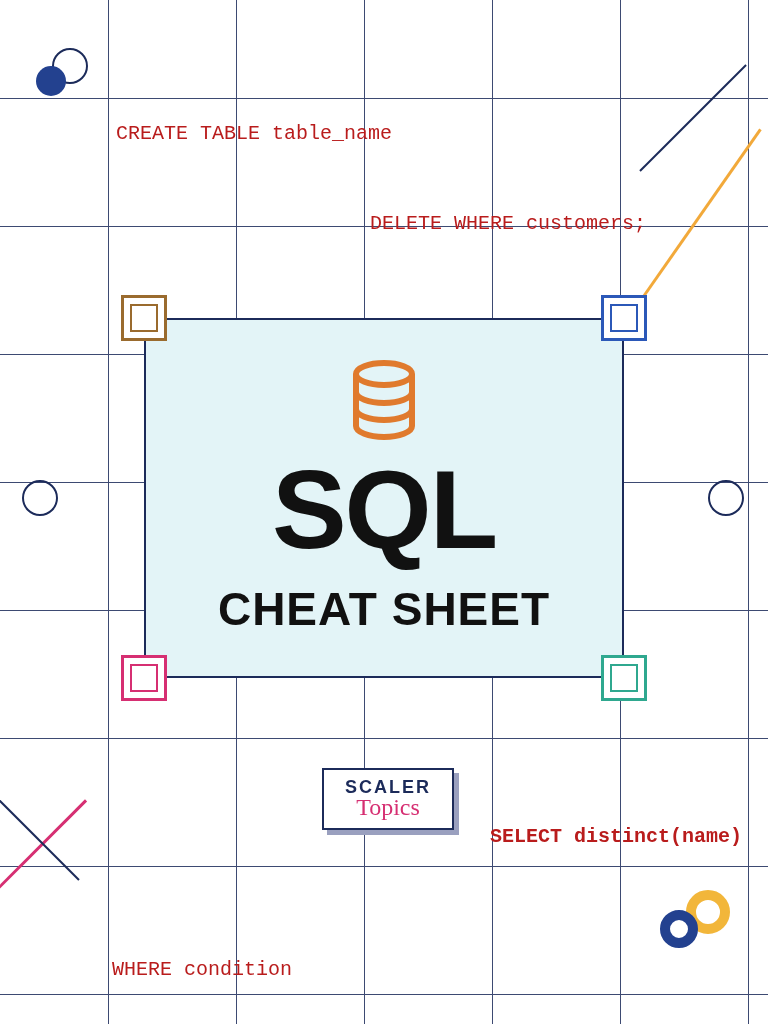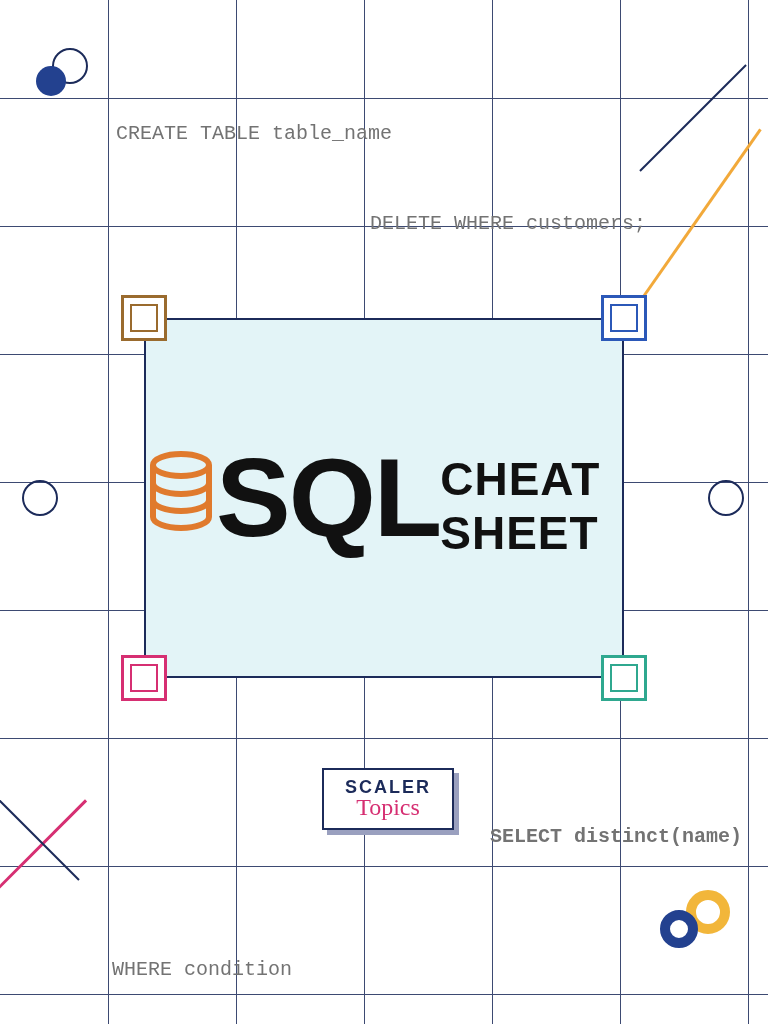--- a/index.html
+++ b/index.html
@@ -19,36 +19,36 @@
       linear-gradient(to bottom, #1c2b5a 1px, transparent 1px);
     background-size: 128px 128px;
     background-position: -20px -30px;
     opacity: 0.85;
   }
 
   .code-snippet {
     position: absolute;
     font-family: "Courier New", Courier, monospace;
     font-size: 20px;
-    color: #737373;
+    color: #b91c1c;
     font-weight: 500;
     white-space: nowrap;
   }
 
   
   .panel {
     position: absolute;
     left: 144px;
     top: 318px;
     width: 480px;
     height: 360px;
     background: #e3f4f7;
     border: 2px solid #1c2b5a;
     display: flex;
-    flex-direction: row;
+    flex-direction: column;
     align-items: center;
     justify-content: center;
   }
   .db-icon {
     color: #e07a2d;
     margin-bottom: 8px;
   }
   .title {
     font-family: "Arial Black", Arial, sans-serif;
     font-weight: 900;

